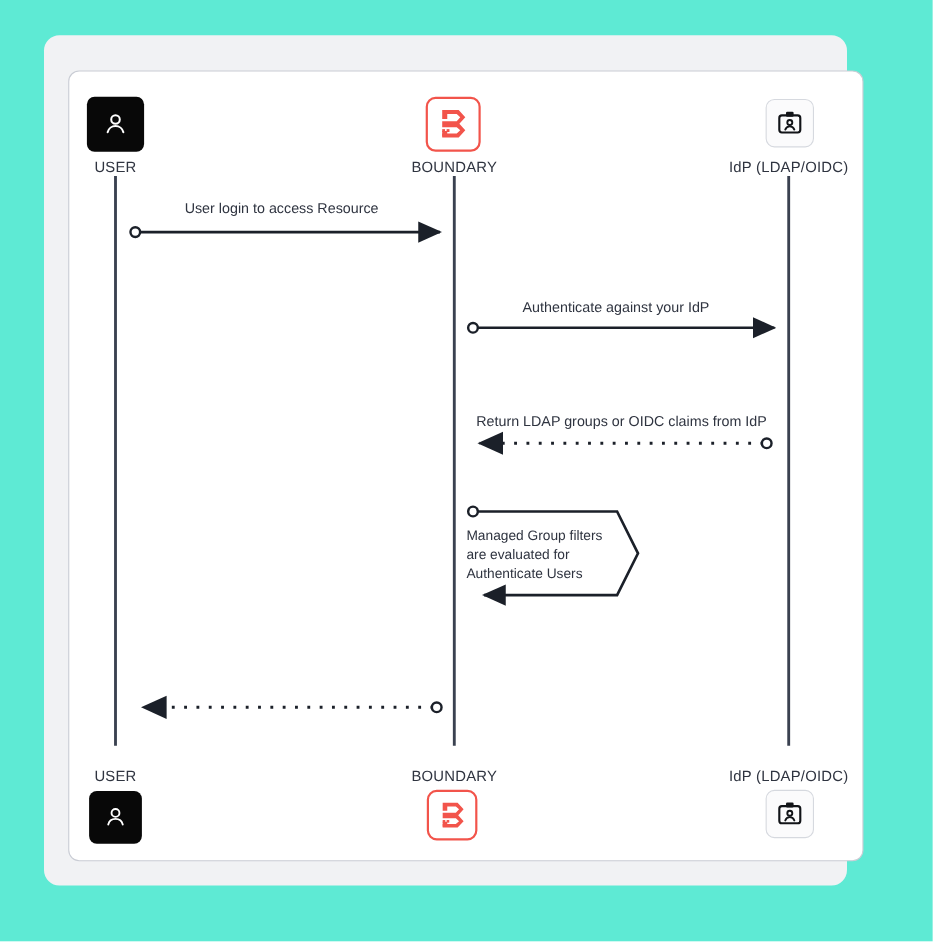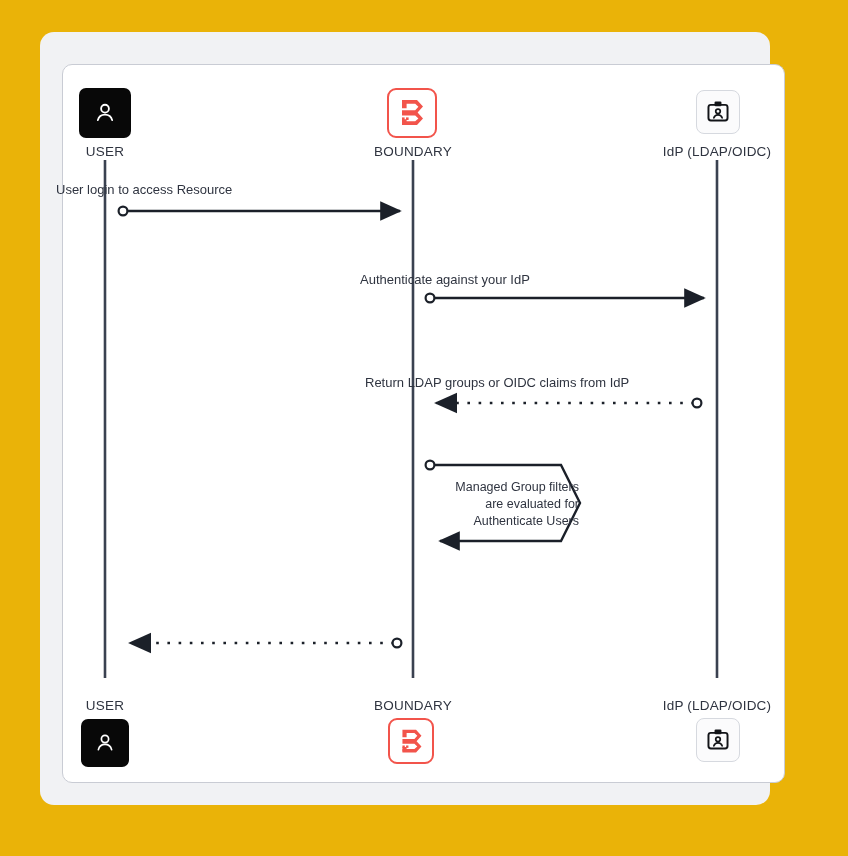--- a/index.html
+++ b/index.html
@@ -5,21 +5,21 @@
   html, body {
     margin: 0;
     padding: 0;
     background: #ffffff;
     font-family: "Liberation Sans", sans-serif;
   }
   #page {
     position: relative;
     width: 848px;
     height: 856px;
-    background: #eab308;
+    background: #5eead4;
     overflow: hidden;
   }
   
   .outer-panel {
     position: absolute;
     left: 40px;
     top: 32px;
     width: 730px;
     height: 773px;
     background: #f1f2f4;
@@ -70,29 +70,29 @@
     position: absolute;
     text-align: center;
     font-family: "Liberation Sans", sans-serif;
     font-size: 13.5px;
     color: #2f3440;
     letter-spacing: 0.2px;
     white-space: nowrap;
   }
   .msg-label {
     position: absolute;
-    text-align: left;
+    text-align: center;
     font-family: "Liberation Sans", sans-serif;
     font-size: 13px;
     color: #2f3440;
     white-space: nowrap;
   }
   .self-label {
     position: absolute;
-    text-align: right;
+    text-align: left;
     font-family: "Liberation Sans", sans-serif;
     font-size: 12.5px;
     color: #2f3440;
     line-height: 17px;
   }
 </style>
 </head>
 <body>
 
 <div id="page">

